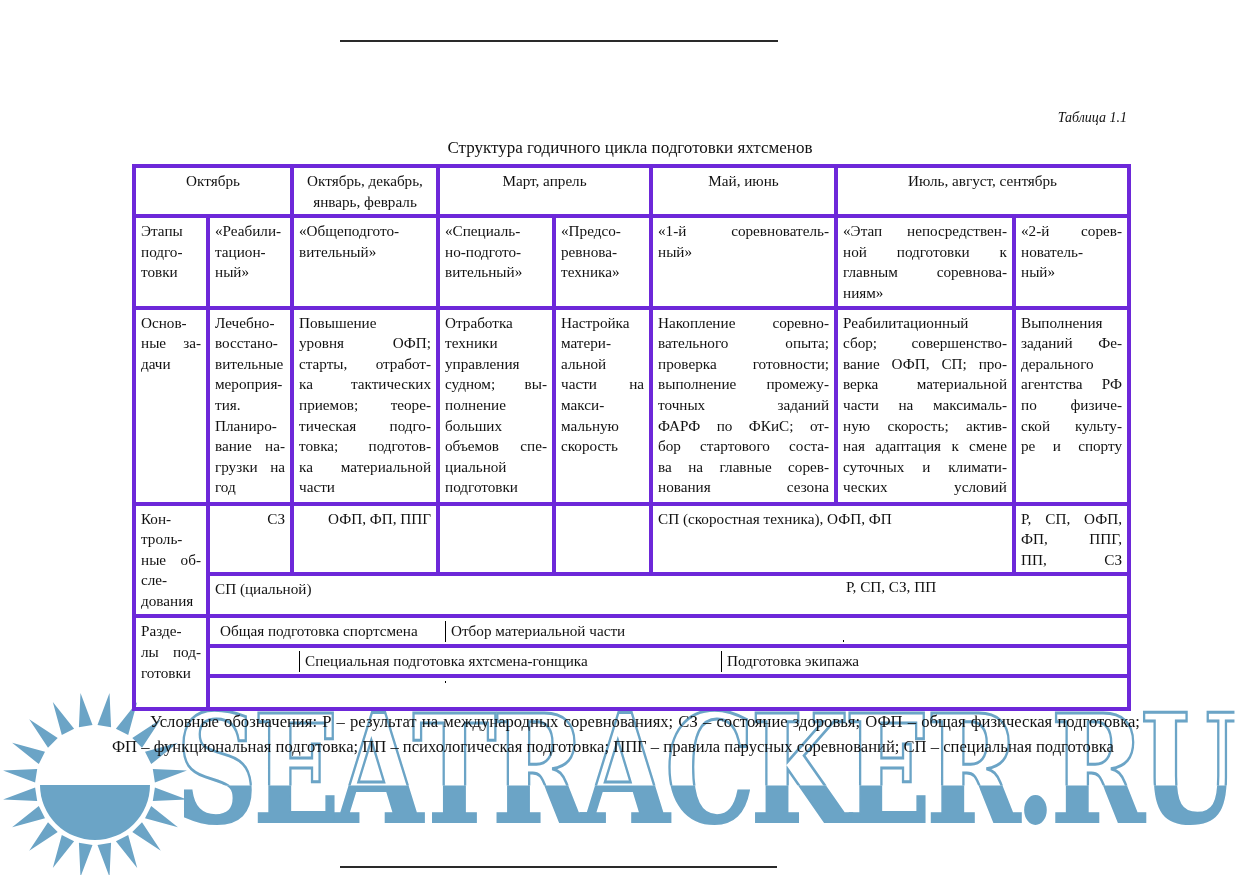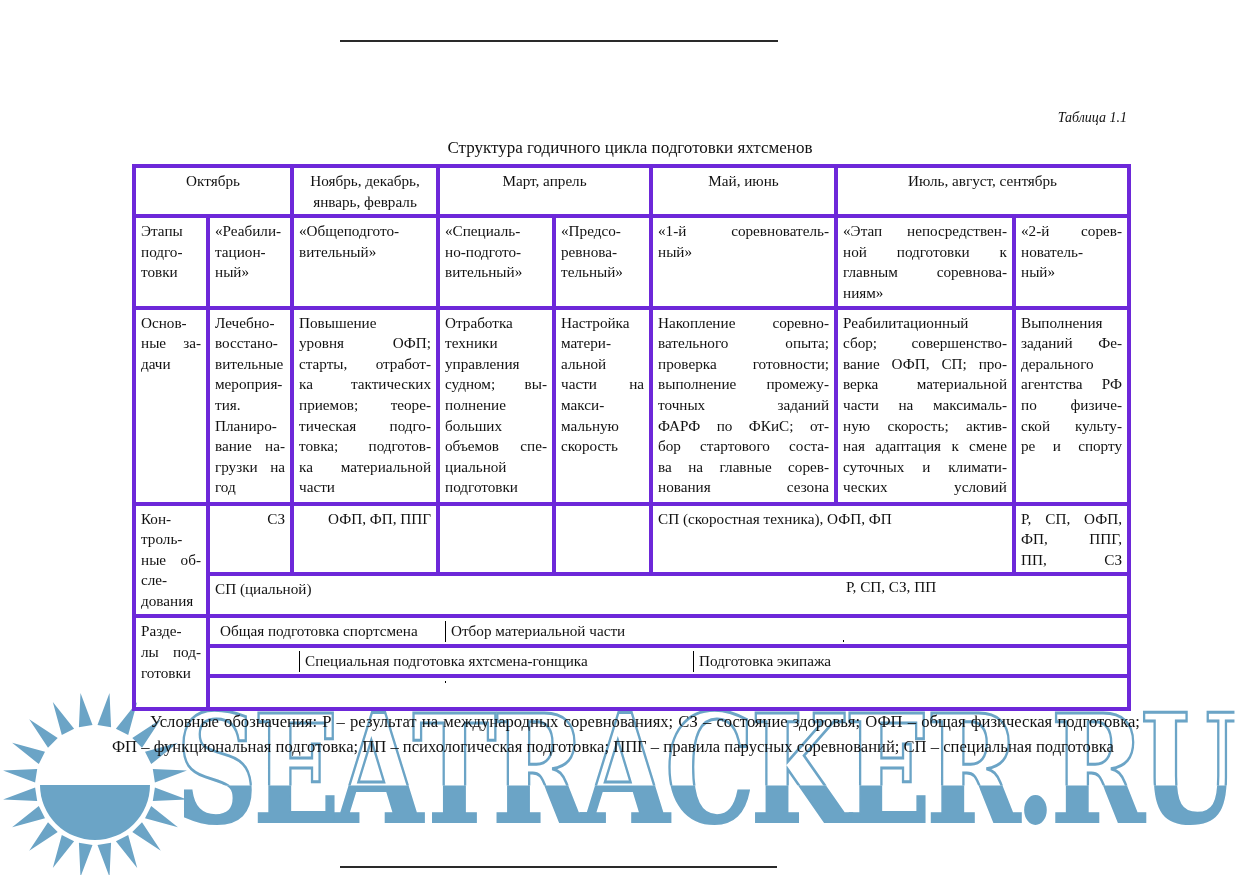--- a/index.html
+++ b/index.html
@@ -32,21 +32,21 @@
   td.pl{white-space:pre-line;}
   .br2{border-right-width:2px !important;text-align:right;}
   .bb2{border-bottom-width:2px !important;}
   td.nopad{padding:0;}
 
   
   .segrow{display:flex;width:100%;height:100%;box-sizing:border-box;align-items:flex-end;}
   .seg{box-sizing:border-box;padding:0px 5px 2px 5px;font-size:15.2px;line-height:19px;}
   .seg + .seg{border-left:1px solid #000;}
   .segrow.r1 .s1{width:230px;} .segrow.r1 .s2{width:398px;} .segrow.r1 .s3{flex:1;}
-  .segrow.r2 .s1{width:84px;}  .segrow.r2 .s2{width:394px;} .segrow.r2 .s3{flex:1;}
+  .segrow.r2 .s1{width:84px;}  .segrow.r2 .s2{width:394px;} .segrow.r2 .s3{flex:1;margin-left:28px;}
   .segrow.r3 .s1{width:230px;} .segrow.r3 .s2{width:398px;} .segrow.r3 .s3{flex:1;}
 
   .ctrl2-cell{position:relative;}
   .ctrl2-right{position:absolute;left:636px;top:1px;}
 
   .legend{
     position:absolute;left:112px;top:692px;width:1028px;z-index:3;
     font-size:16.6px;line-height:25px;text-align:justify;text-indent:38px;
   }
   .legend b{font-weight:normal;}
@@ -79,42 +79,42 @@
       <col style="width:116px">
     <col style="width:97px">
       <col style="width:185px">
       <col style="width:178px">
       <col style="width:115px">
   </colgroup>
 
   <tbody>
       <tr style="height:38px">
     <td class="hd pl br2 bb2" colspan="2">Октябрь</td>
-    <td class="hd pl br2 bb2">Ноябрь, декабрь,
+    <td class="hd pl br2 bb2">Октябрь, декабрь,
 январь, февраль</td>
     <td class="hd pl br2 bb2" colspan="2">Март, апрель</td>
     <td class="hd pl br2 bb2">Май, июнь</td>
     <td class="hd pl bb2" colspan="2">Июль, август, сентябрь</td>
   </tr>
 
   <tr style="height:72px">
     <td class="j br2 bb2">Этапы
 подго-
 товки</td>
     <td class="j br2 bb2">«Реабили-
 тацион-
 ный»</td>
     <td class="j br2 bb2">«Общеподгото-
 вительный»</td>
     <td class="j bb2">«Специаль-
 но-подгото-
 вительный»</td>
     <td class="j br2 bb2">«Предсо-
 ревнова-
-тельный»</td>
+техника»</td>
     <td class="j br2 bb2">«1-й соревнователь-
 ный»</td>
     <td class="j bb2">«Этап непосредствен-
 ной подготовки к
 главным соревнова-
 ниям»</td>
     <td class="j bb2">«2-й сорев-
 нователь-
 ный»</td>
   </tr>

